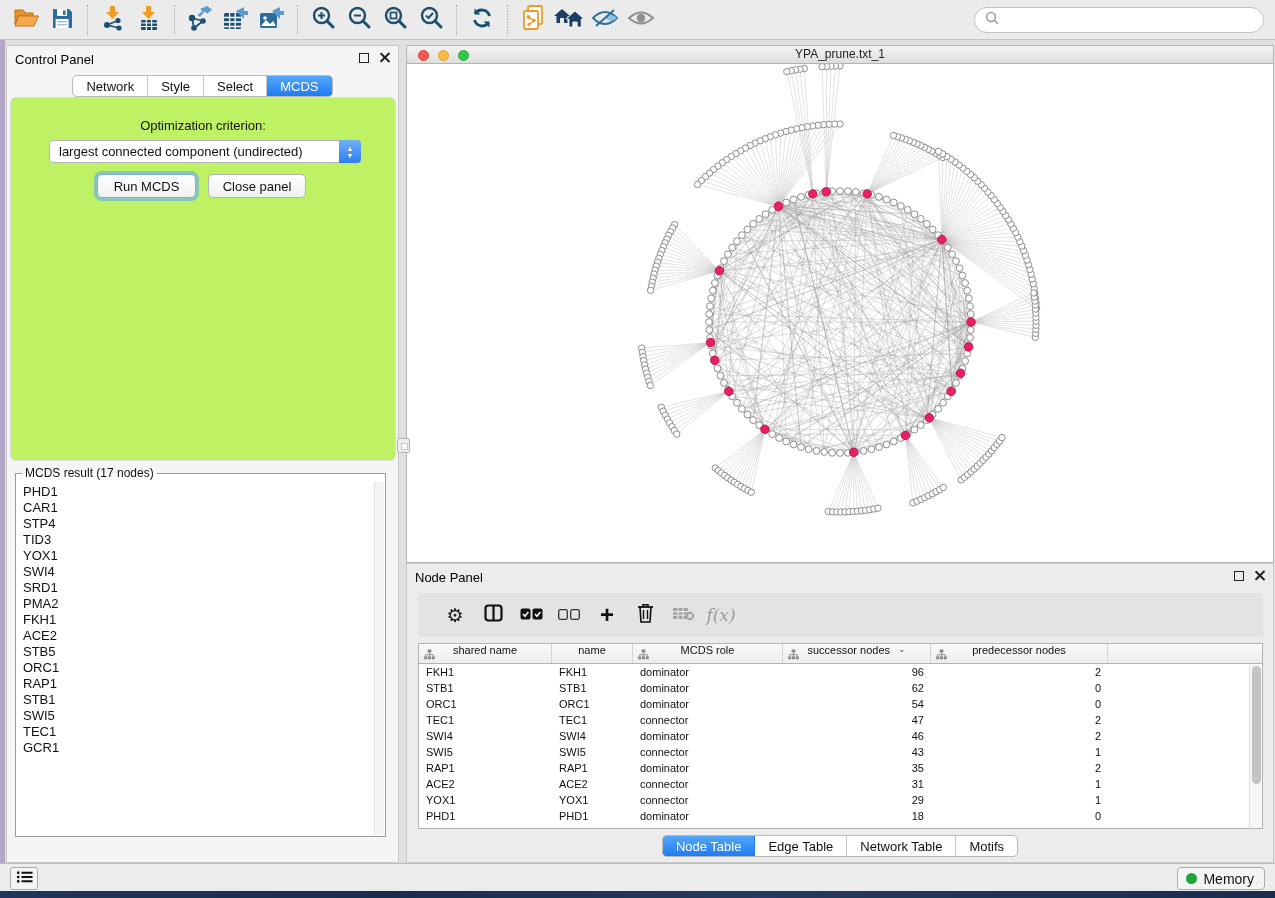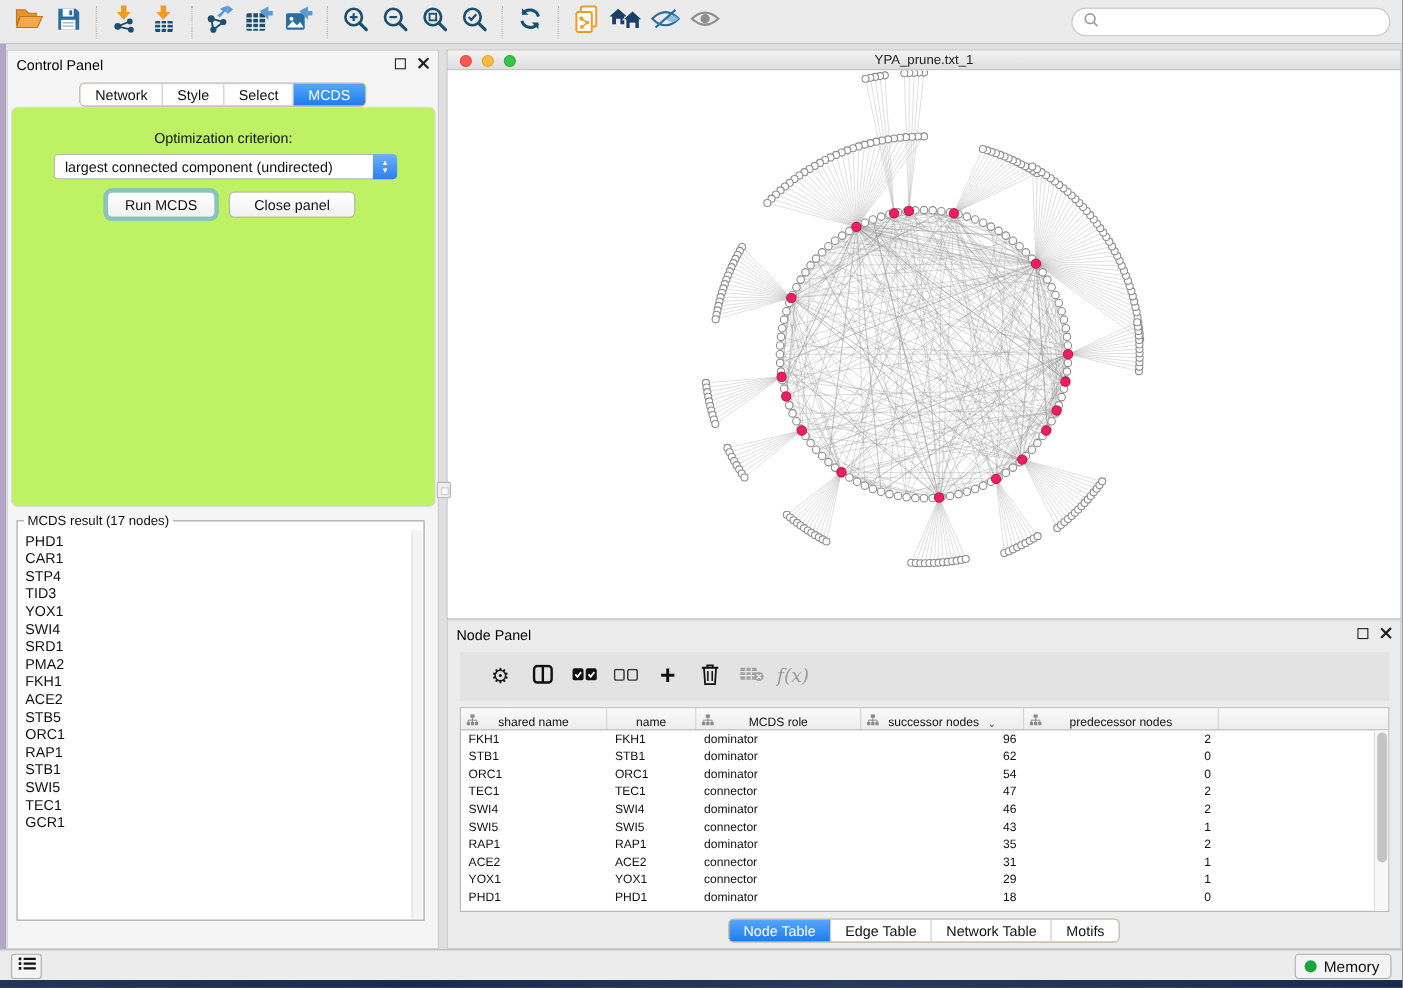--- a/index.html
+++ b/index.html
@@ -29,41 +29,41 @@
   .control-panel { position:absolute; left:1px; top:5px; width:393px; height:818px;
     background:#f5f5f5; border:1px solid #c9c9c9; }
   .panel-header { height:26px; position:relative; }
   .panel-title { position:absolute; left:8px; top:6px; font-size:13px; color:#000000; }
   .panel-win-icons { position:absolute; right:8px; top:6px; display:flex; gap:10px; align-items:center; }
   .float-glyph { width:10px; height:10px; border:1.6px solid #222; }
   .close-glyph { width:11px; height:11px; position:relative; }
   .close-glyph:before, .close-glyph:after { content:""; position:absolute; left:5px; top:-1px; width:2.4px; height:13px; background:#222; border-radius:1px; }
   .close-glyph:before { transform:rotate(45deg); } .close-glyph:after { transform:rotate(-45deg); }
 
-  .seg-tabs { display:flex; border:1px solid #b9b9b9; border-radius:5px; overflow:hidden; background:#fdba74; height:22px; }
+  .seg-tabs { display:flex; border:1px solid #b9b9b9; border-radius:5px; overflow:hidden; background:#14b8a6; height:22px; }
   .seg-tab { padding:0 13px; font-size:13px; color:#111; display:flex; align-items:center; justify-content:center;
     border-right:1px solid #c4c4c4; background:#fff; white-space:nowrap; }
   .seg-tab:last-child { border-right:none; }
   .seg-tab.active { background:linear-gradient(#55a7f9,#1f7cf0); color:#fff; border-right-color:#1f7cf0; }
   .cp-tabs-wrap { display:flex; justify-content:center; margin-top:3px; position:relative; z-index:2; }
 
   .cp-subpanel { position:absolute; left:3px; top:51px; width:386px; height:364px;
     background:#bef264; border:1px solid #dcdcdc; border-radius:6px; }
   .opt-label { text-align:center; margin-top:20px; font-size:13px; color:#111; }
   .dropdown { position:absolute; left:38px; top:42px; width:312px; height:23px; background:#fff;
     border:1px solid #b5b5b5; border-radius:4px; display:flex; align-items:center; }
   .dropdown-value { flex:1; font-size:13px; padding-left:9px; color:#111; white-space:nowrap; overflow:hidden; }
   .dropdown-stepper { width:22px; height:23px; margin:-1px -1px -1px 0; border-radius:0 4px 4px 0;
     background:linear-gradient(#6fb1f8,#2f7ef2); display:flex; flex-direction:column; align-items:center; justify-content:center; }
   .dropdown-stepper span { color:#fff; font-size:7px; line-height:7px; }
   .btn-row { position:absolute; left:0; top:76px; width:100%; }
   .push-btn { position:absolute; height:24px; background:linear-gradient(#ffffff,#f1f1f1); border:1px solid #b3b3b3;
     border-radius:5px; font-size:13px; color:#111; display:flex; align-items:center; justify-content:center; }
   .btn-run { left:86px; width:99px; box-shadow:0 0 0 3px rgba(90,160,245,.55); border-color:#7aaef0; }
-  .btn-close-panel { left:197px; width:115px; }
+  .btn-close-panel { left:197px; width:98px; }
 
   .groupbox { position:absolute; left:8px; top:420px; width:371px; height:371px;
     border:1px solid #9d9d9d; background:#fff; }
   .groupbox legend { font-size:12px; color:#111; margin-left:6px; padding:0 3px; background:transparent; }
   .mcds-list { position:absolute; left:1px; top:2px; right:11px; bottom:1px; overflow:hidden;
     font-size:13px; color:#111; padding:2px 0 0 6px; }
   .mcds-list div { height:16px; line-height:16px; }
   .list-scroll-track { position:absolute; right:1px; top:2px; bottom:1px; width:10px; background:#f4f4f4; border-left:1px solid #e2e2e2; }
 
   
@@ -85,21 +85,21 @@
     background:#ececec; border:1px solid #c9c9c9; }
   .tp-toolbar { position:absolute; left:11px; top:29px; width:845px; height:44px; background:#e3e3e3;
     display:flex; align-items:center; padding-left:18px; gap:0; }
   .tp-icon { width:38px; height:36px; display:flex; align-items:center; justify-content:center; }
   .gear-glyph { font-size:19px; color:#1a1a1a; font-family:"DejaVu Sans",sans-serif; line-height:19px; }
   .fx-glyph { font-family:"DejaVu Serif",serif; font-style:italic; font-size:17px; color:#9b9b9b; }
   .plus-glyph { font-size:24px; font-weight:bold; color:#111; line-height:22px; }
 
   .node-table { position:absolute; left:11px; top:79px; width:845px; height:186px; background:#fff; border:1px solid #b3b3b3; }
   .nt-header { display:flex; height:20px; background:linear-gradient(#fafafa,#ededed); border-bottom:1px solid #b3b3b3; }
-  .nt-hcell { position:relative; display:flex; align-items:flex-end; justify-content:center;
+  .nt-hcell { position:relative; display:flex; align-items:flex-start; justify-content:center;
     font-size:11px; color:#111; border-right:1px solid #d4d4d4; }
   .nt-hcell .col-icon { position:absolute; left:5px; top:5px; }
   .nt-hcell .sort-chev { font-size:9px; color:#555; margin-left:8px; }
   .nt-body { position:absolute; left:0; top:20px; right:13px; bottom:0; overflow:hidden; }
   .nt-row { display:flex; height:16px; }
   .nt-cell { font-size:11px; color:#111; line-height:16px; white-space:nowrap; overflow:hidden; padding:0 7px; }
   .nt-cell.num { text-align:right; }
   .nt-scroll { position:absolute; right:0; top:20px; bottom:0; width:13px; background:#f7f7f7; border-left:1px solid #ddd; }
   .nt-thumb { position:absolute; left:2px; top:2px; width:9px; height:118px; background:#c4c4c4; border-radius:5px; }
 

